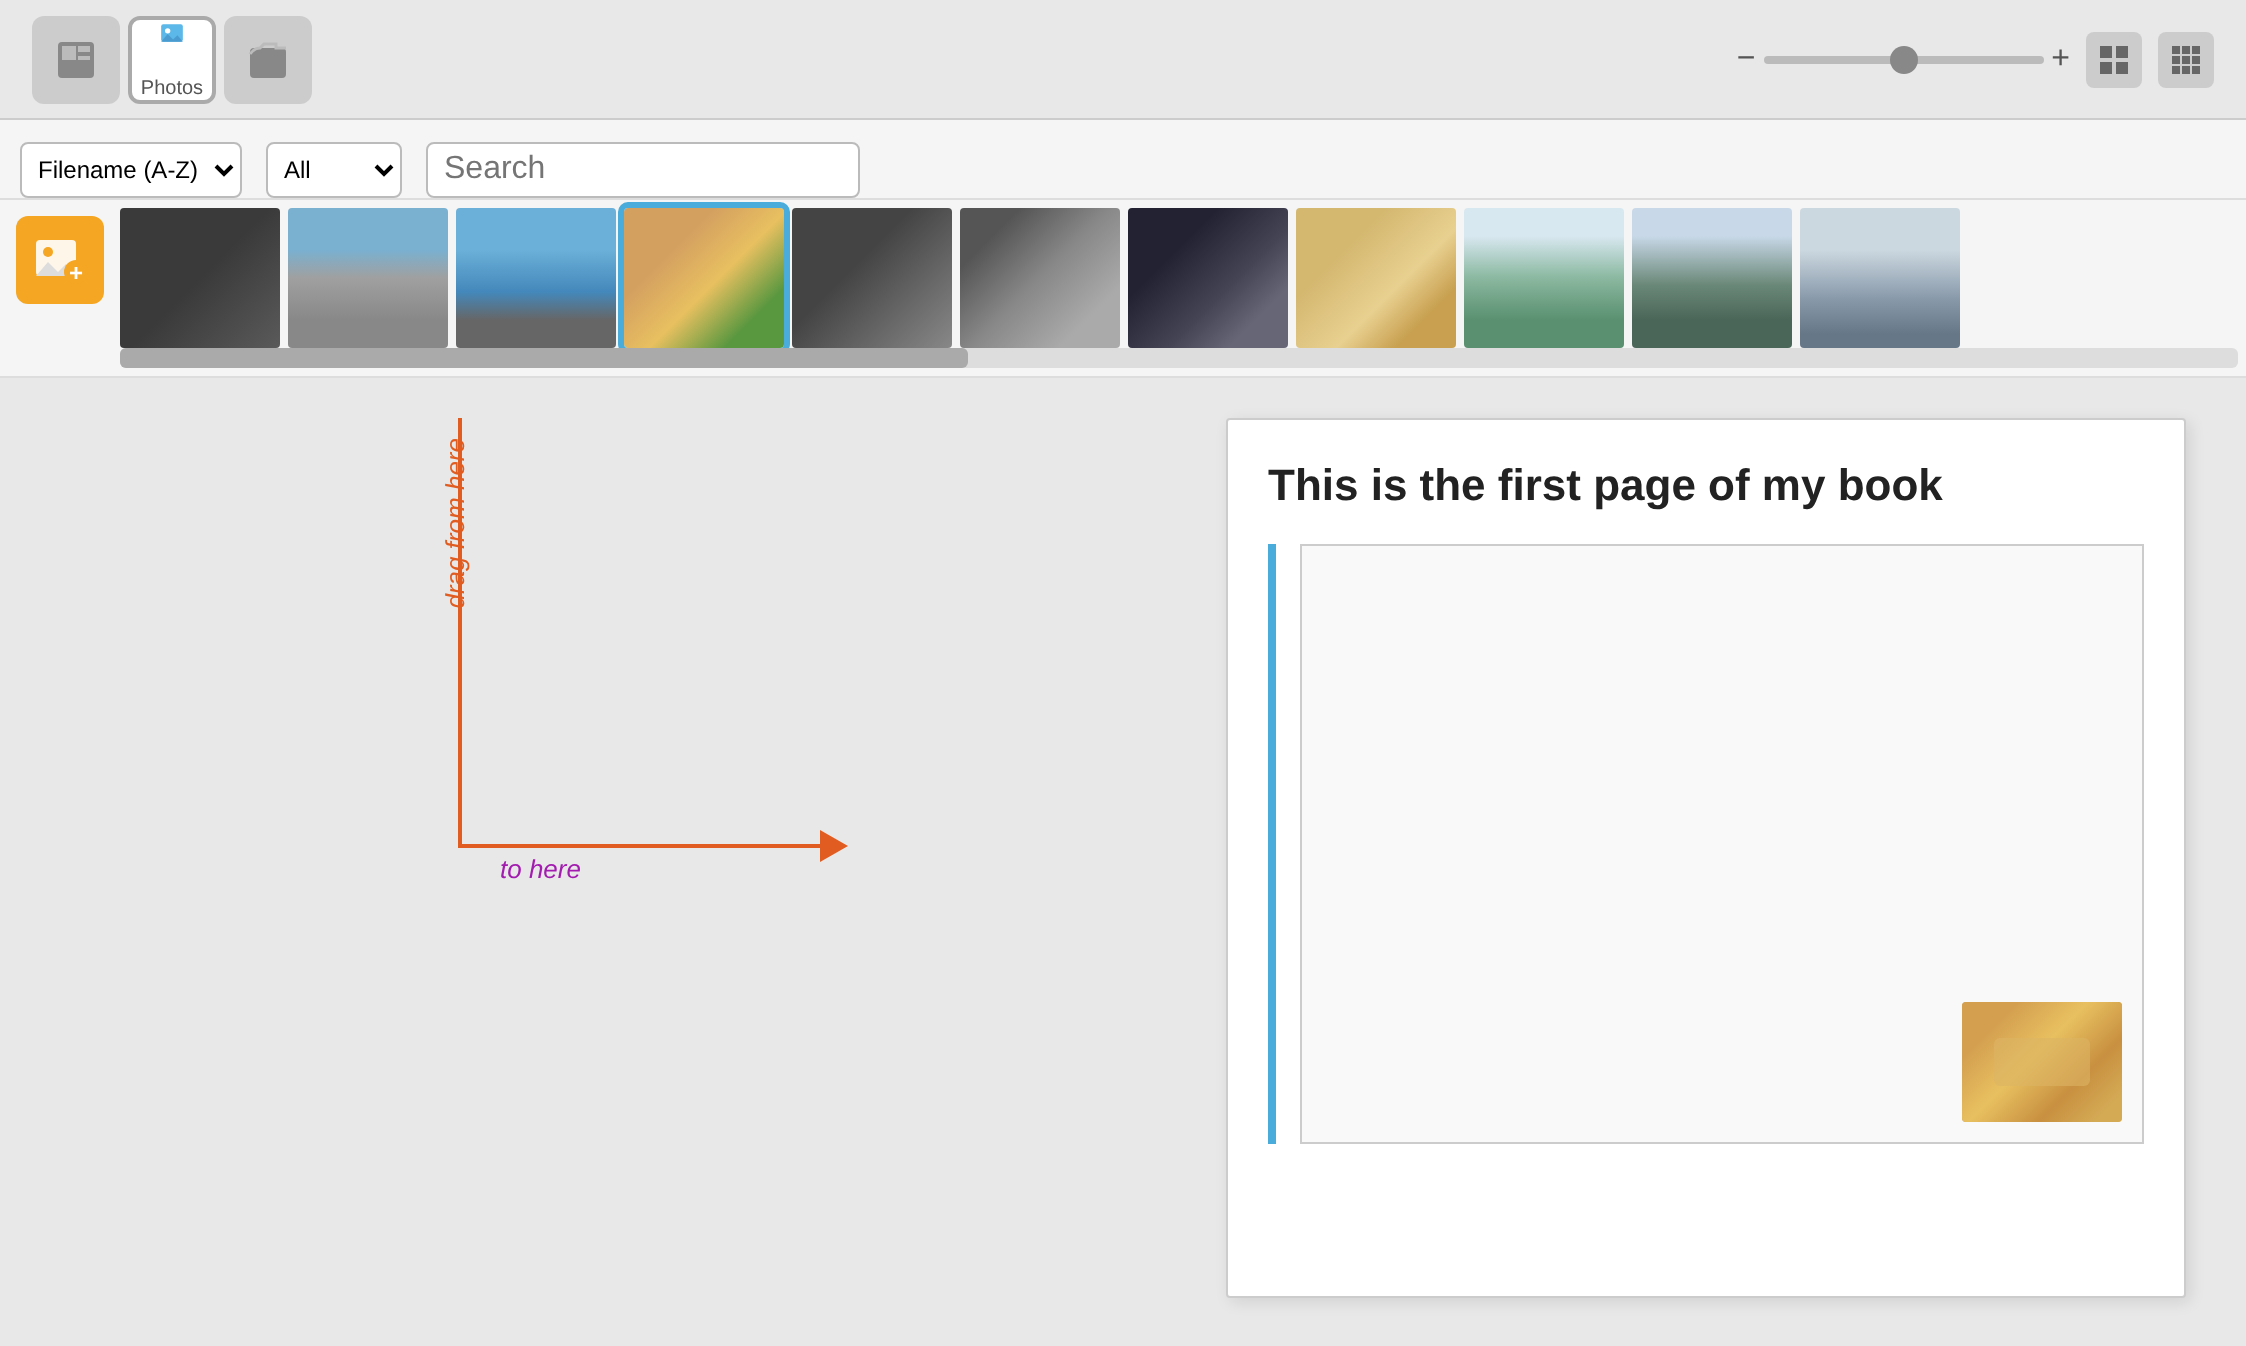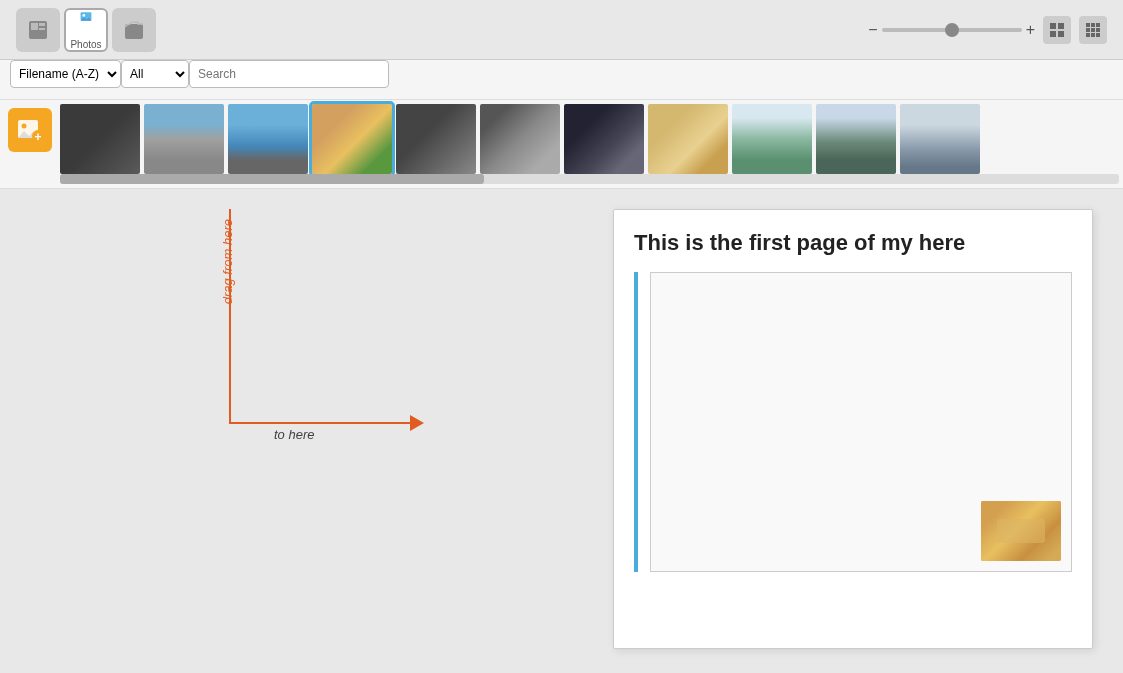--- a/index.html
+++ b/index.html
@@ -91,40 +91,40 @@
       font-size: 14px;
       color: #555;
     }
 
     
     .filter-bar {
       background: #f5f5f5;
       border-bottom: 1px solid #ddd;
       height: 40px;
       display: flex;
-      align-items: flex-start;
+      align-items: flex-end;
       padding: 0 10px;
-      gap: 0;
+      gap: 12px;
     }
     .filter-select {
       height: 28px;
       border: 1px solid #bbb;
       border-radius: 4px;
       background: white;
       font-size: 12px;
       padding: 0 4px;
       cursor: pointer;
     }
     .search-input {
       height: 28px;
       border: 1px solid #bbb;
       border-radius: 4px;
       padding: 0 8px;
-      font-size: 12px;
-      width: 200px;
+      font-size: 16px;
+      width: 217px;
       background: white;
       color: #999;
     }
 
     
     .photo-strip-container {
       background: #f5f5f5;
       border-bottom: 1px solid #ddd;
       position: relative;
     }
@@ -381,26 +381,26 @@
     <div style="position:relative; width:200px; height:260px;">
 
       <div style="position:absolute; left:0; top:10px; color:#e05c20; font-size:13px; writing-mode:vertical-rl; transform:rotate(180deg); font-style:italic; white-space:nowrap;">drag from here</div>
 
       <div style="position:absolute; left:9px; top:0; width:2px; height:215px; background:#e05c20;"></div>
 
       <div style="position:absolute; left:9px; top:213px; width:185px; height:2px; background:#e05c20;"></div>
 
       <div style="position:absolute; left:190px; top:206px; width:0; height:0; border-top:8px solid transparent; border-bottom:8px solid transparent; border-left:14px solid #e05c20;"></div>
 
-      <div style="position:absolute; left:30px; top:218px; color:#404040; font-size:13px; font-style:italic;margin-left:24px;">to here</div>
+      <div style="position:absolute; left:30px; top:218px; color:#a21caf; font-size:13px; font-style:italic;">to here</div>
     </div>
   </div>
 
   <div class="book-page">
-    <div class="book-title">This is the first page of my here</div>
+    <div class="book-title">This is the first page of my book</div>
     <div class="book-content-area">
       <div class="blue-bar"></div>
       <div class="book-image-frame">
         <div class="book-photo-preview book-preview-food">
 
           <div style="width:100%;height:100%;background:linear-gradient(135deg,#d4a050 20%,#e8c060 45%,#c89040 70%,#d4aa55 90%);position:relative;">
             <div style="position:absolute;top:30%;left:20%;width:60%;height:40%;background:rgba(220,180,100,0.6);border-radius:3px;"></div>
           </div>
         </div>
       </div>

